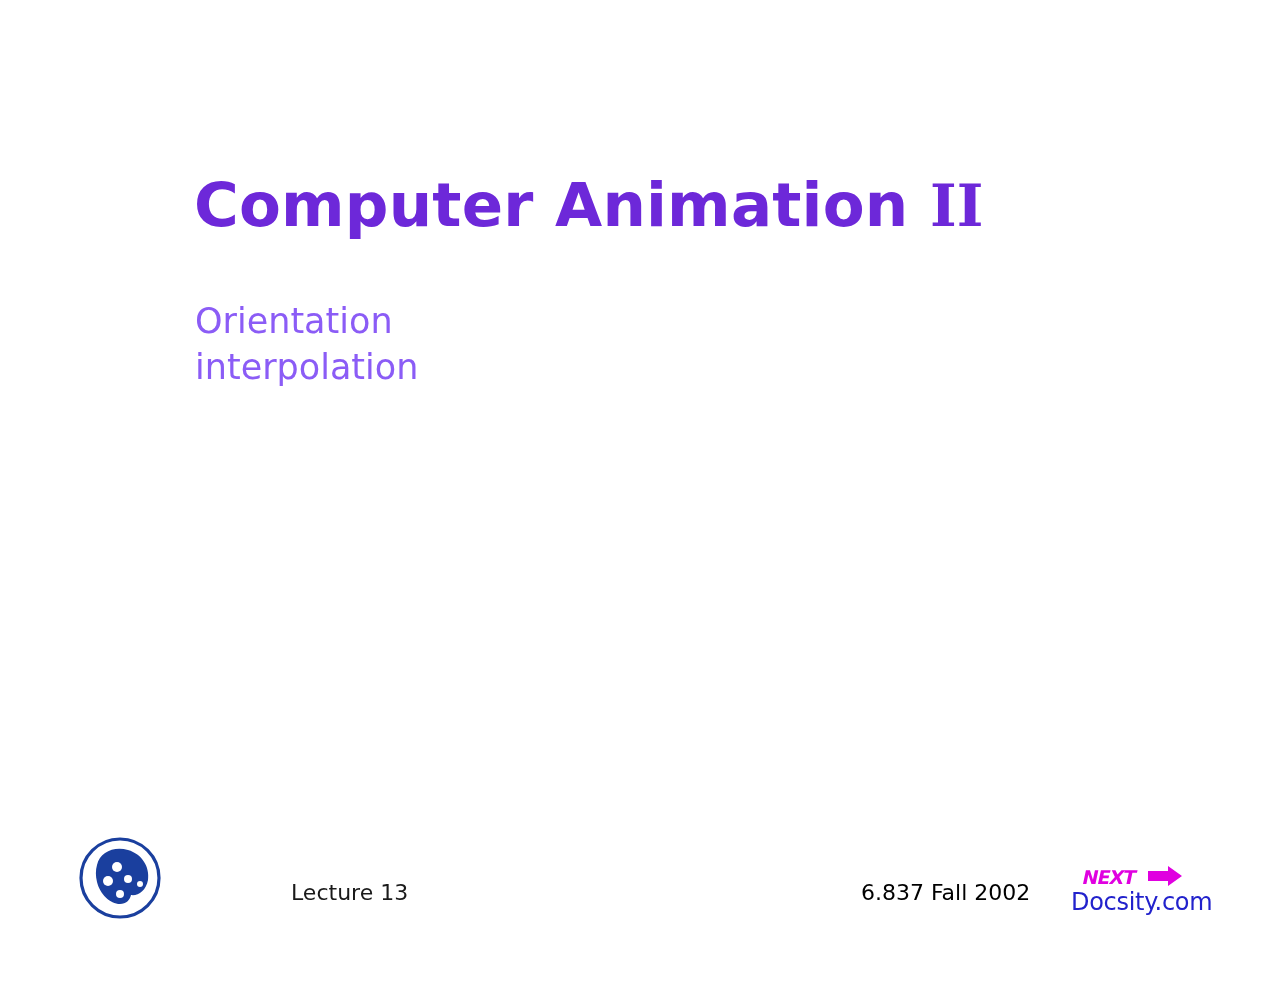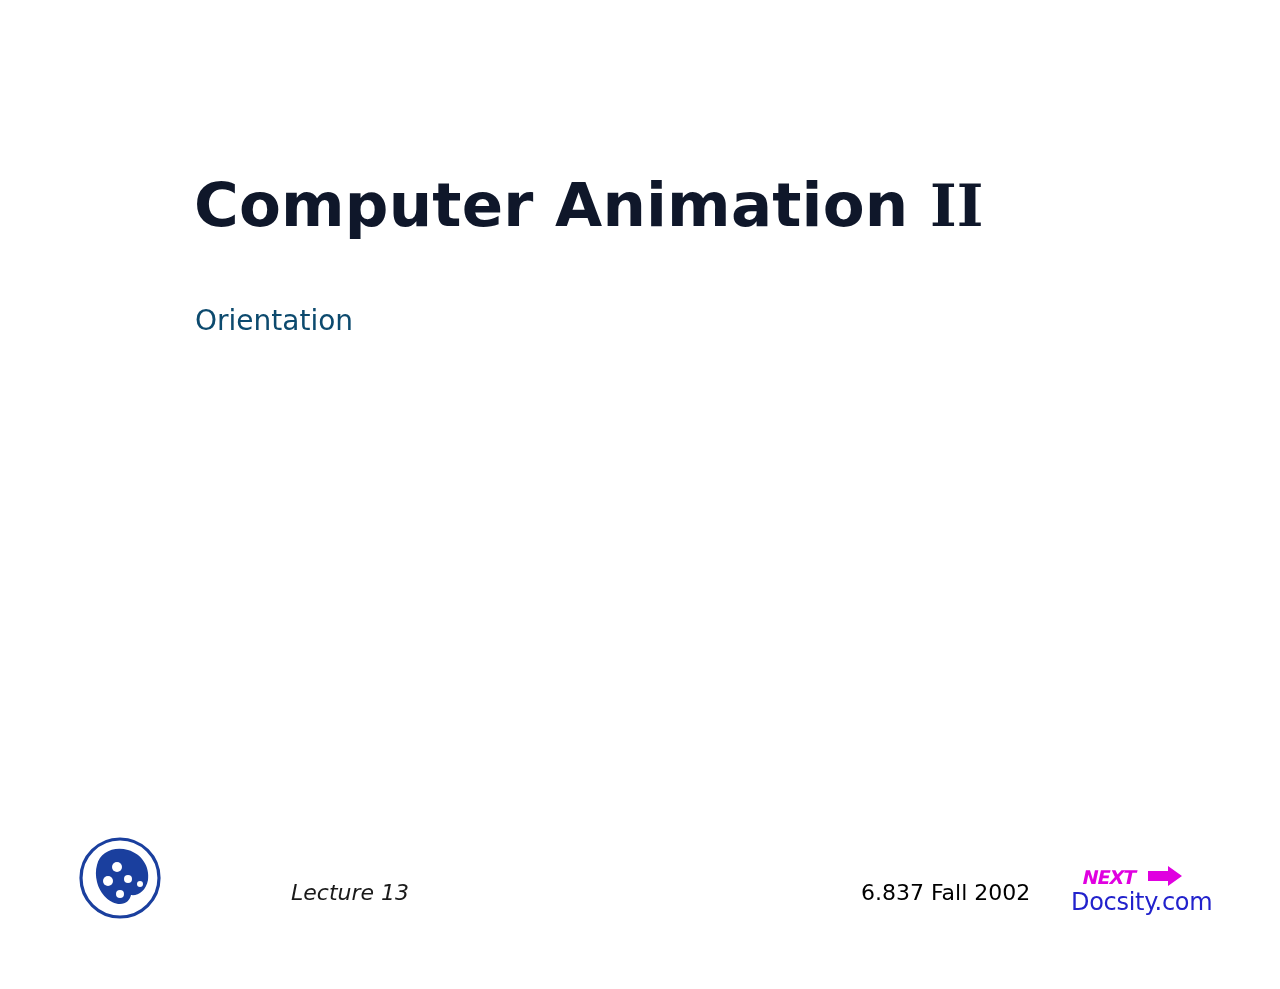--- a/index.html
+++ b/index.html
@@ -22,55 +22,54 @@
     background: #ffffff;
   }
 
   
   .slide-title {
     position: absolute;
     left: 194px;
     top: 164px;
     font-size: 61px;
     line-height: 1.12;
-    color: #0f172a;
+    color: #6d28d9;
     letter-spacing: 0.2px;
     white-space: nowrap;
     margin-top: 7px;
   }
   .slide-title .numeral {
     font-family: "DejaVu Serif", "Liberation Serif", serif;
     font-size: 57px;
   }
 
   
   .body-block {
     position: absolute;
     left: 195px;
     top: 298px;
-    font-size: 28px;
+    font-size: 35px;
     line-height: 46px;
-    color: #0c4a6e;
+    color: #8b5cf6;
   }
   .body-line {
     white-space: nowrap;
   }
   .body-gap {
     height: 46px;
   }
 
   
   .footer-lecture {
     position: absolute;
     left: 291px;
     top: 880px;
     font-size: 22px;
     color: #1a1a1a;
     white-space: nowrap;
-    font-style: italic;
   }
   .footer-course {
     position: absolute;
     left: 861px;
     top: 880px;
     font-size: 22px;
     color: #000000;
     white-space: nowrap;
   }
 
@@ -111,20 +110,21 @@
 </style>
 </head>
 <body>
 
 <div class="slide">
 
   <h1 class="slide-title"><span>Computer Animation </span><span class="numeral">II</span></h1>
 
   <div class="body-block">
     <div class="body-line">Orientation</div>
+    <div class="body-line">interpolation</div>
     <div class="body-gap"></div>
   </div>
 
   <div class="course-logo">
     <svg viewBox="0 0 88 88" width="88" height="88" aria-hidden="true">
       <circle cx="44" cy="44" r="39" fill="none" stroke="#1a3f9e" stroke-width="3.2"></circle>
       <path d="M21 31 C24 18 38 12 52 16 C66 20 74 33 72 46
                C70 57 62 62 55 61 C54 66 50 70 44 70
                C34 70 24 60 21 48 C19.5 42 19.5 36 21 31 Z" fill="#1a3f9e"></path>
       <circle cx="41" cy="33" r="5" fill="#ffffff"></circle>

